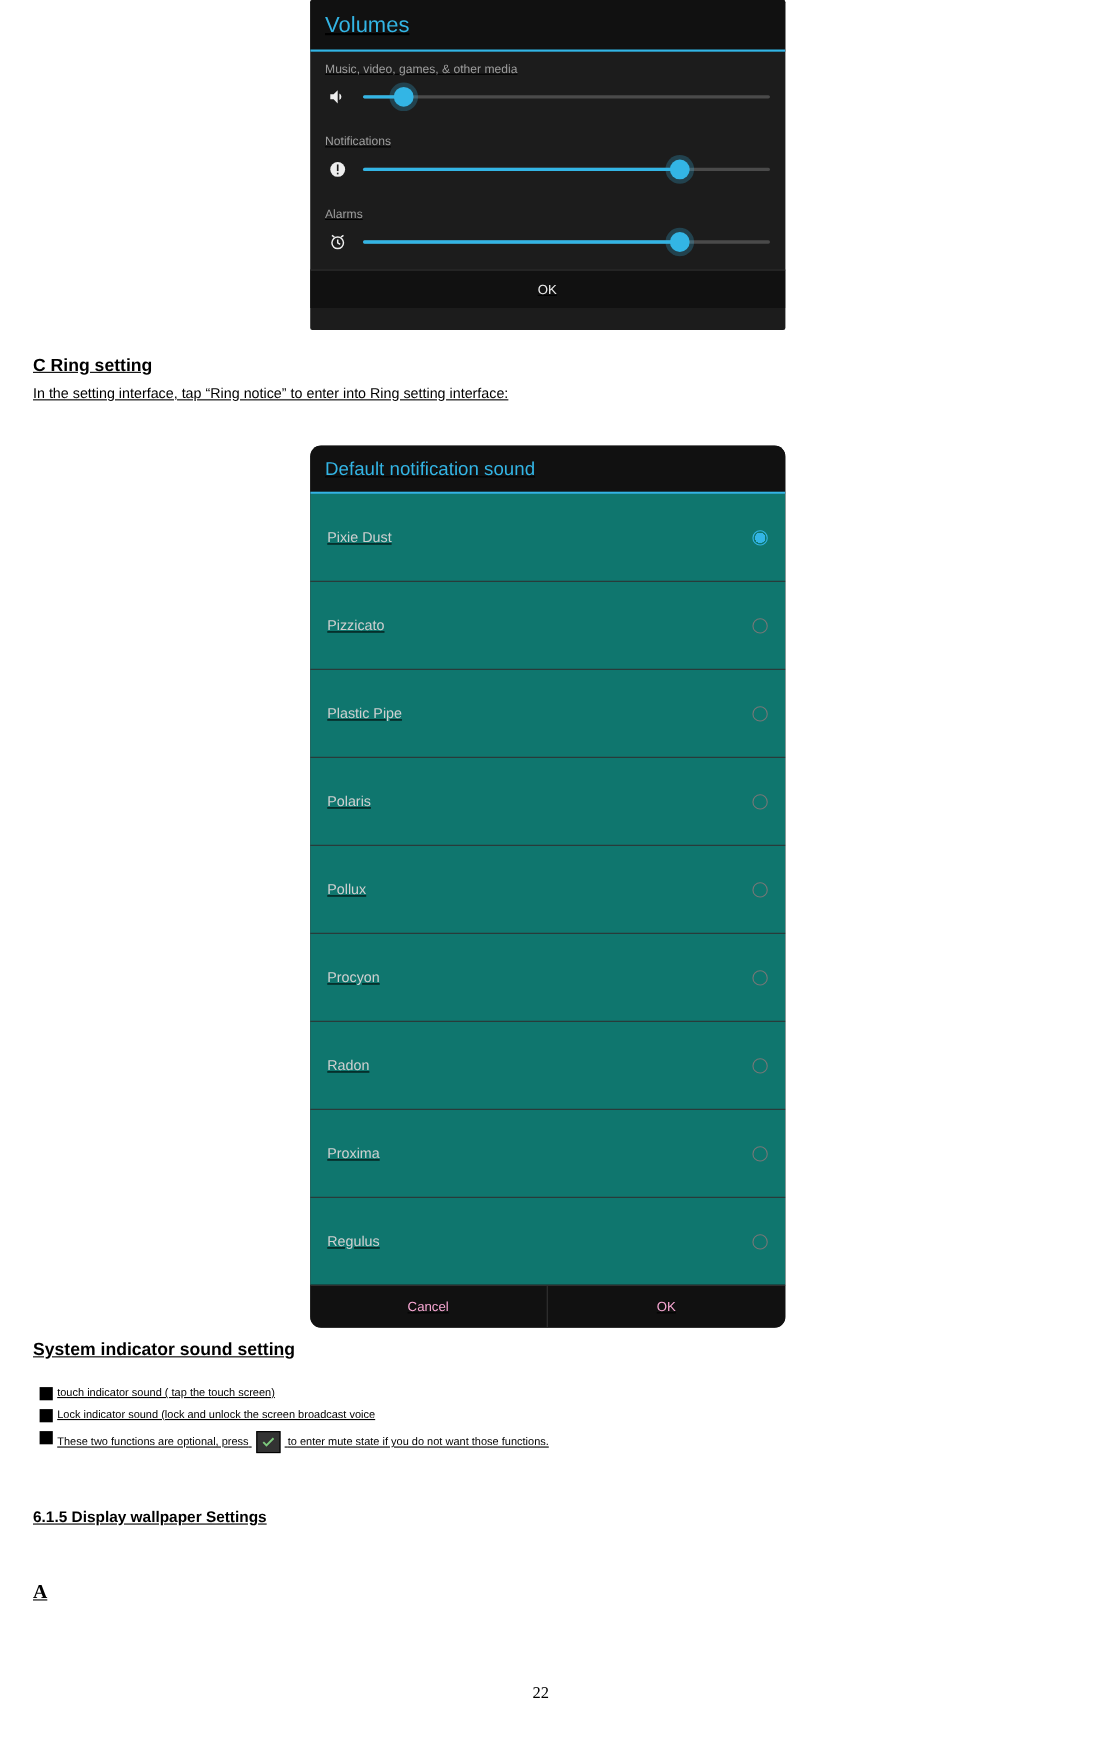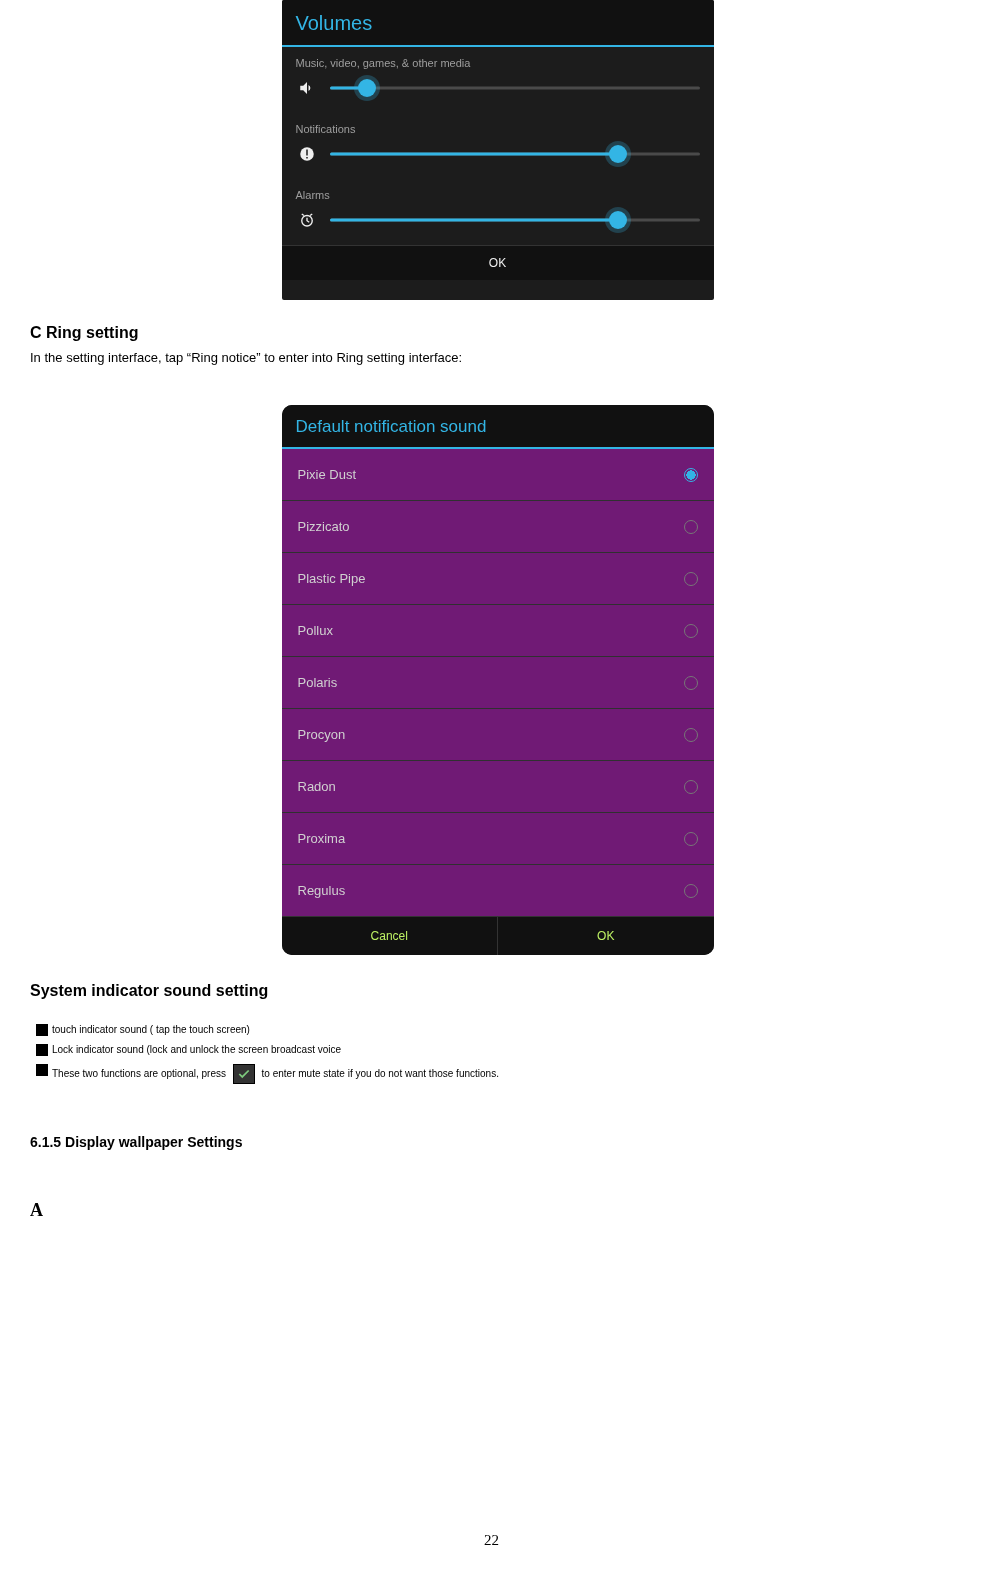--- a/index.html
+++ b/index.html
@@ -16,20 +16,21 @@
     background: #ffffff;
     font-family: Arial, Helvetica, sans-serif;
     color: #000;
   }
   .page {
     width: 995px;
     min-height: 1579px;
     margin: 0 auto;
     position: relative;
     padding: 0 30px;
+    text-decoration: underline;
   }
   
   .phone-shot {
     background: var(--dark-bg);
     margin: 0 auto;
     border-radius: 2px;
     overflow: hidden;
   }
   .shot1 { width: 432px; height: 300px; margin-top: 0; }
   .shot-title {
@@ -85,46 +86,46 @@
     padding:10px 0;
     background:#111;
   }
   
   .h-line { font-family: Arial; margin-top: 24px; font-weight:bold; font-size:16px; }
   .body-line { font-size:13px; margin-top:8px; }
   
   .shot2 { width: 432px; margin-top: 40px; border-radius: 10px; }
   .list-row {
     display:flex; justify-content:space-between; align-items:center;
-    padding:18px 16px;
+    padding:32px 16px;
     border-bottom:1px solid #303030;
     color:var(--light-txt);
     font-size:13px;
-    background:#701a75;
+    background:#0f766e;
   }
   .radio {
     width:14px; height:14px; border-radius:50%;
     border:1.5px solid #777;
   }
   .radio.sel {
     border-color: var(--accent);
     background: radial-gradient(circle, var(--accent) 0 55%, transparent 56%);
   }
   .btn-row {
     display:flex;
     border-top:1px solid #333;
     background:#111;
   }
   .btn-row > div {
     flex:1; text-align:center; padding:12px 0;
-    color:#bef264; font-size:12px;
+    color:#f9a8d4; font-size:12px;
   }
   .btn-row > div:first-child { border-right:1px solid #333; }
   
-  .sub-h { font-weight:bold; font-size:16px; margin-top:27px; }
+  .sub-h { font-weight:bold; font-size:16px; margin-top:12px; }
   .bullets { margin-top:24px; }
   .bullet { display:flex; align-items:flex-start; gap:4px; margin:8px 0; font-size:10px; }
   .sq { width:12px; height:12px; background:#000; flex:0 0 12px; margin-left:6px; }
   .inline-check {
     display:inline-flex; vertical-align:middle;
     width:22px; height:20px;
     background:#333; border:1px solid #000;
     align-items:center; justify-content:center;
     margin:0 4px;
   }
@@ -209,25 +210,25 @@
     </div>
     <div class="list-row">
       <span>Pizzicato</span>
       <span class="radio"></span>
     </div>
     <div class="list-row">
       <span>Plastic Pipe</span>
       <span class="radio"></span>
     </div>
     <div class="list-row">
+      <span>Polaris</span>
+      <span class="radio"></span>
+    </div>
+    <div class="list-row">
       <span>Pollux</span>
-      <span class="radio"></span>
-    </div>
-    <div class="list-row">
-      <span>Polaris</span>
       <span class="radio"></span>
     </div>
     <div class="list-row">
       <span>Procyon</span>
       <span class="radio"></span>
     </div>
     <div class="list-row">
       <span>Radon</span>
       <span class="radio"></span>
     </div>

